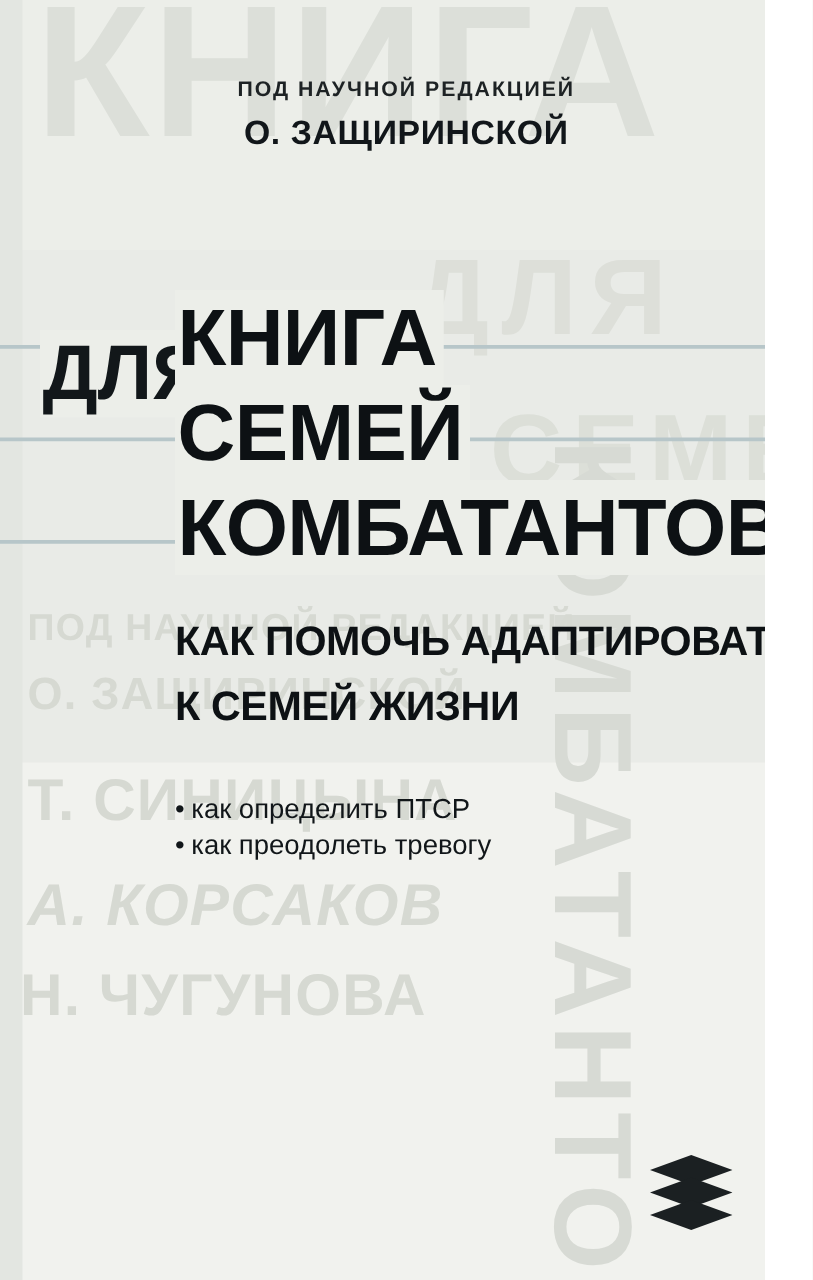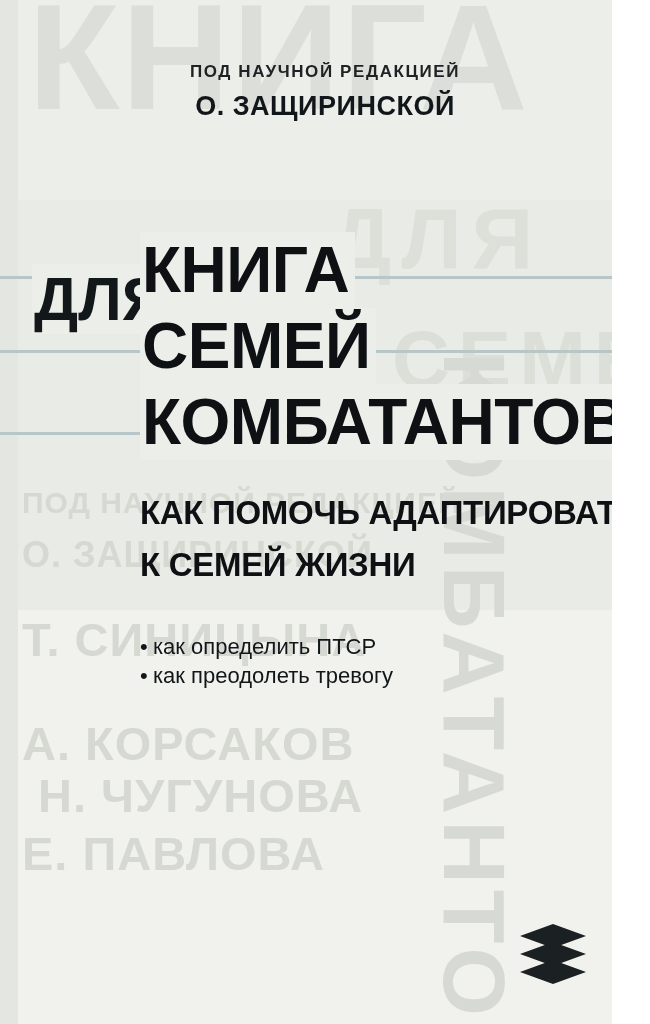--- a/index.html
+++ b/index.html
@@ -238,23 +238,22 @@
   <div class="bg-left-strip"></div>
 
   <div class="ghost ghost-kniga">КНИГА</div>
   <div class="ghost ghost-dlya">ДЛЯ</div>
   <div class="ghost ghost-semey">СЕМЕЙ</div>
   <div class="ghost ghost-vert">КОМБАТАНТОВ</div>
 
   <div class="ghost-line" style="top:486px; left:22px; font-size:30px;">ПОД НАУЧНОЙ РЕДАКЦИЕЙ</div>
   <div class="ghost-line" style="top:534px; left:22px; font-size:36px;">О. ЗАЩИРИНСКОЙ</div>
   <div class="ghost-line" style="top:612px; left:22px;">Т. СИНИЦЫНА</div>
-  <div class="ghost-line" style="top:716px; left:22px;">А. КОРСАКОВ</div>
-  <div class="ghost-line" style="top:768px; left:38px;text-align:center;">Н. ЧУГУНОВА</div>
-  <div class="ghost-line" style="top:826px; left:22px;">Е. ПАВЛОВА</div>
+  <div class="ghost-line" style="top:696px; left:22px;font-style:italic;">А. КОРСАКОВ</div>
+  <div class="ghost-line" style="top:768px; left:16px;text-align:center;">Н. ЧУГУНОВА</div>
 
   <div class="rule rule-1"></div>
   <div class="rule rule-2"></div>
   <div class="rule rule-3"></div>
 
   <div class="header">
     <div class="editor-label">ПОД НАУЧНОЙ РЕДАКЦИЕЙ</div>
     <div class="editor-name">О. ЗАЩИРИНСКОЙ</div>
   </div>
 

